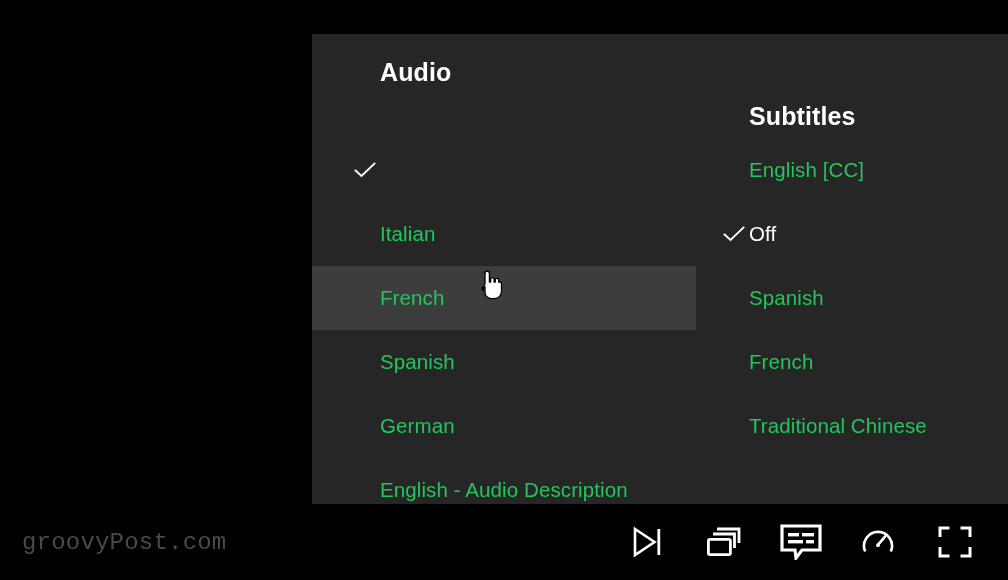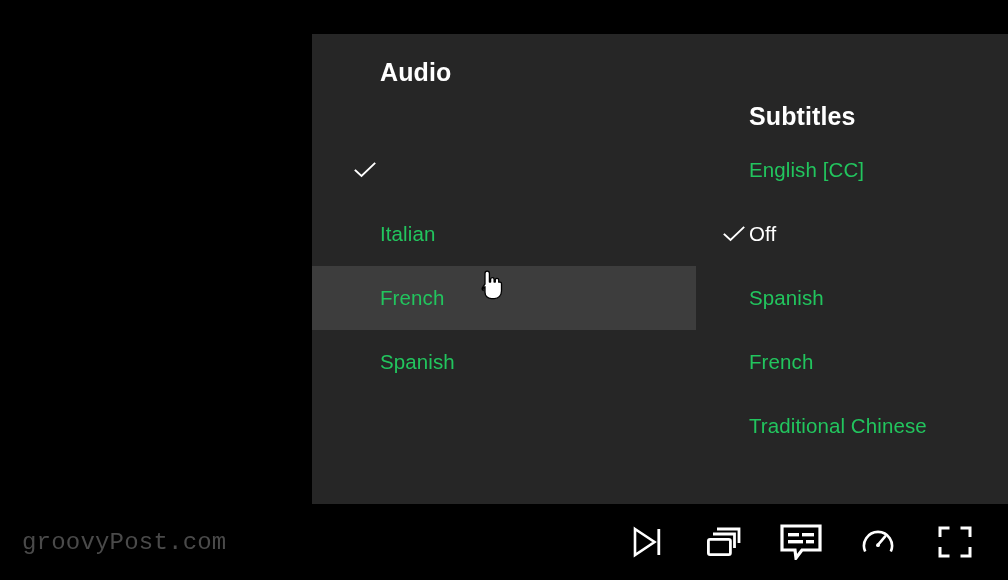--- a/index.html
+++ b/index.html
@@ -178,21 +178,29 @@
         <div class="option-row highlighted">
           <span class="check-slot"></span>
           <span class="option-label">French</span>
         </div>
 
         <div class="option-row">
           <span class="check-slot"></span>
           <span class="option-label">Spanish</span>
         </div>
 
-
+        <div class="option-row">
+          <span class="check-slot"></span>
+          <span class="option-label">German</span>
+        </div>
+
+        <div class="option-row">
+          <span class="check-slot"></span>
+          <span class="option-label">English - Audio Description</span>
+        </div>
 
       </div>
     </div>
 
     <div class="menu-column subtitle">
       <div class="column-title">Subtitles</div>
       <div class="option-list">
 
         <div class="option-row">
           <span class="check-slot"></span>

